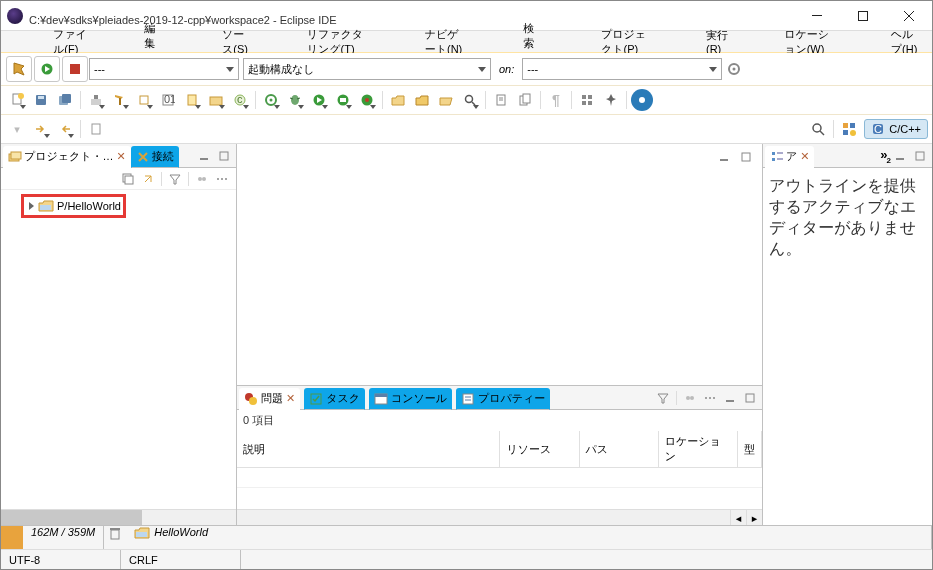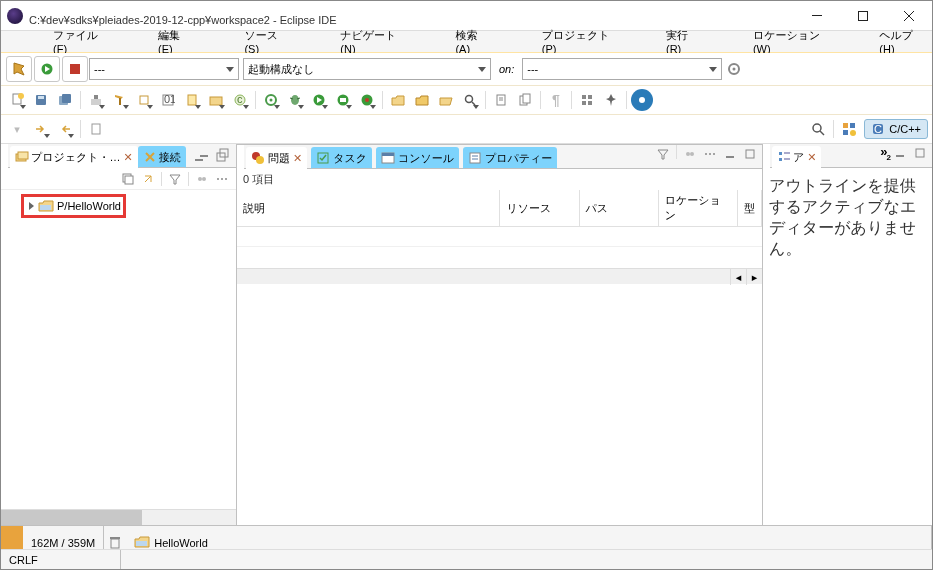--- a/index.html
+++ b/index.html
@@ -28,27 +28,27 @@
 .tb-sel .arrow { width: 0; height: 0; border-left: 4px solid transparent; border-right: 4px solid transparent; border-top: 5px solid #555; margin-left: 4px; }
 .tb-label { margin: 0 8px; font-style: italic; }
 
 .persp-wrap { margin-left: auto; display: flex; align-items: center; }
 .persp-pill { display: flex; align-items: center; border: 1px solid #8ab8d6; background: #d5e7f4; border-radius: 3px; padding: 2px 6px; margin-left: 3px; }
 .persp-pill .ic { width: 14px; height: 14px; margin-right: 4px; }
 
 
 .main { flex: 1; display: flex; border-top: 1px solid #ddd; min-height: 0; }
 .left-col { width: 236px; border-right: 1px solid #c0c0c0; display: flex; flex-direction: column; background: #fff; }
-.center-col { flex: 1; display: flex; flex-direction: row; min-width: 0; }
+.center-col { flex: 1; display: flex; flex-direction: column; min-width: 0; }
 .right-col { width: 170px; border-left: 1px solid #c0c0c0; display: flex; flex-direction: column; background: #fff; }
 
 
-.view-tabs { height: 24px; background: #f5f5f5; display: flex; border-bottom: 1px solid #c0c0c0; padding: 0 2px; margin-left: 7px; }
+.view-tabs { height: 24px; background: #f5f5f5; display: flex; align-items: center; border-bottom: 1px solid #c0c0c0; padding: 0 2px; }
 .view-tab { display: flex; align-items: center; padding: 1px 4px; border: 1px solid transparent; background: #fff; border-top-left-radius: 3px; border-top-right-radius: 3px; border-bottom: 1px solid #fff; height: 22px; margin-top: 2px; }
-.view-tab.inactive { background: #7dd3fc; border-color: transparent; border-bottom: 1px solid #c0c0c0; }
+.view-tab.inactive { background: #0ea5e9; border-color: transparent; border-bottom: 1px solid #c0c0c0; }
 .view-tab .ic { width: 14px; height: 14px; margin-right: 2px; }
 .view-tab .xx { margin-left: 3px; color: #b4643c; }
 .view-tabs .spacer { flex: 1; }
 .vt-btn { width: 18px; height: 18px; display: flex; align-items: center; justify-content: center; margin: 0 1px; }
 
 .view-toolbar { height: 22px; display: flex; align-items: center; justify-content: flex-end; padding: 0 4px; border-bottom: 1px solid #eee; }
 .view-toolbar .vt-btn { color: #888; }
 
 
 .tree { padding: 4px; flex: 1; overflow: auto; }
@@ -76,21 +76,21 @@
 .bottom-view .scroll-x { height: 16px; background: #f0f0f0; border-top: 1px solid #ddd; display: flex; justify-content: flex-end; }
 .bottom-view .scroll-x .btn { width: 16px; height: 16px; display: flex; align-items: center; justify-content: center; border-left: 1px solid #ddd; }
 
 
 .right-col .outline-body { flex: 1; padding: 8px 6px; color: #333; font-size: 16px; }
 .right-col .overflow-ic { font-size: 13px; letter-spacing: -1px; font-weight: bold; }
 
 
 .statusbar { height: 24px; display: flex; align-items: center; border-top: 1px solid #c0c0c0; background: #f5f5f5; }
 .statusbar .orange { width: 22px; height: 100%; background: #e8a33d; }
-.statusbar .cell { padding: 0 8px; border-right: 1px solid #c0c0c0; height: 100%; display: flex; align-items: flex-end; }
+.statusbar .cell { padding: 0 8px; border-right: 1px solid #c0c0c0; height: 100%; display: flex; align-items: flex-start; font-style: italic; }
 .statusbar .bc-icon { width: 16px; height: 14px; margin-right: 4px; }
 .statusbar2 { height: 20px; display: flex; align-items: center; background: #f5f5f5; border-top: 1px solid #ddd; }
 .statusbar2 .cell { padding: 0 8px; border-right: 1px solid #c0c0c0; height: 100%; display: flex; align-items: center; min-width: 120px; }
 
 
 svg { display: block; }
 </style>
 </head>
 <body>
 
@@ -114,20 +114,21 @@
           <line x1="10" y1="0" x2="0" y2="10" stroke="#222"></line>
         </svg>
       </div>
   </div>
 </div>
 
 <div class="menubar">
   <div class="menuitem"><span>ファイル</span>(<span class="accel">F</span>)</div>
   <div class="menuitem"><span>編集</span>(<span class="accel">E</span>)</div>
   <div class="menuitem"><span>ソース</span>(<span class="accel">S</span>)</div>
+  <div class="menuitem"><span>リファクタリング</span>(<span class="accel">T</span>)</div>
   <div class="menuitem"><span>ナビゲート</span>(<span class="accel">N</span>)</div>
   <div class="menuitem"><span>検索</span>(<span class="accel">A</span>)</div>
   <div class="menuitem"><span>プロジェクト</span>(<span class="accel">P</span>)</div>
   <div class="menuitem"><span>実行</span>(<span class="accel">R</span>)</div>
   <div class="menuitem"><span>ロケーション</span>(<span class="accel">W</span>)</div>
   <div class="menuitem"><span>ヘルプ</span>(<span class="accel">H</span>)</div>
 </div>
 
 <div class="toolbar row1">
   <div class="tb-btn boxed">
@@ -607,14 +608,15 @@
   </div>
   <div class="cell" style="flex:1">
     <svg class="bc-icon" width="16" height="14">
         <path d="M1 4 L5 4 L6 2 L15 2 L15 12 L1 12 Z" fill="#f3d58b" stroke="#c89a3a"></path>
         <rect x="2" y="6" width="11" height="5" fill="#bcd7ef"></rect>
       </svg>
     <span>HelloWorld</span>
   </div>
 </div>
 <div class="statusbar2">
+  <div class="cell">UTF-8</div>
   <div class="cell">CRLF</div>
 </div>
 
 </body></html>

